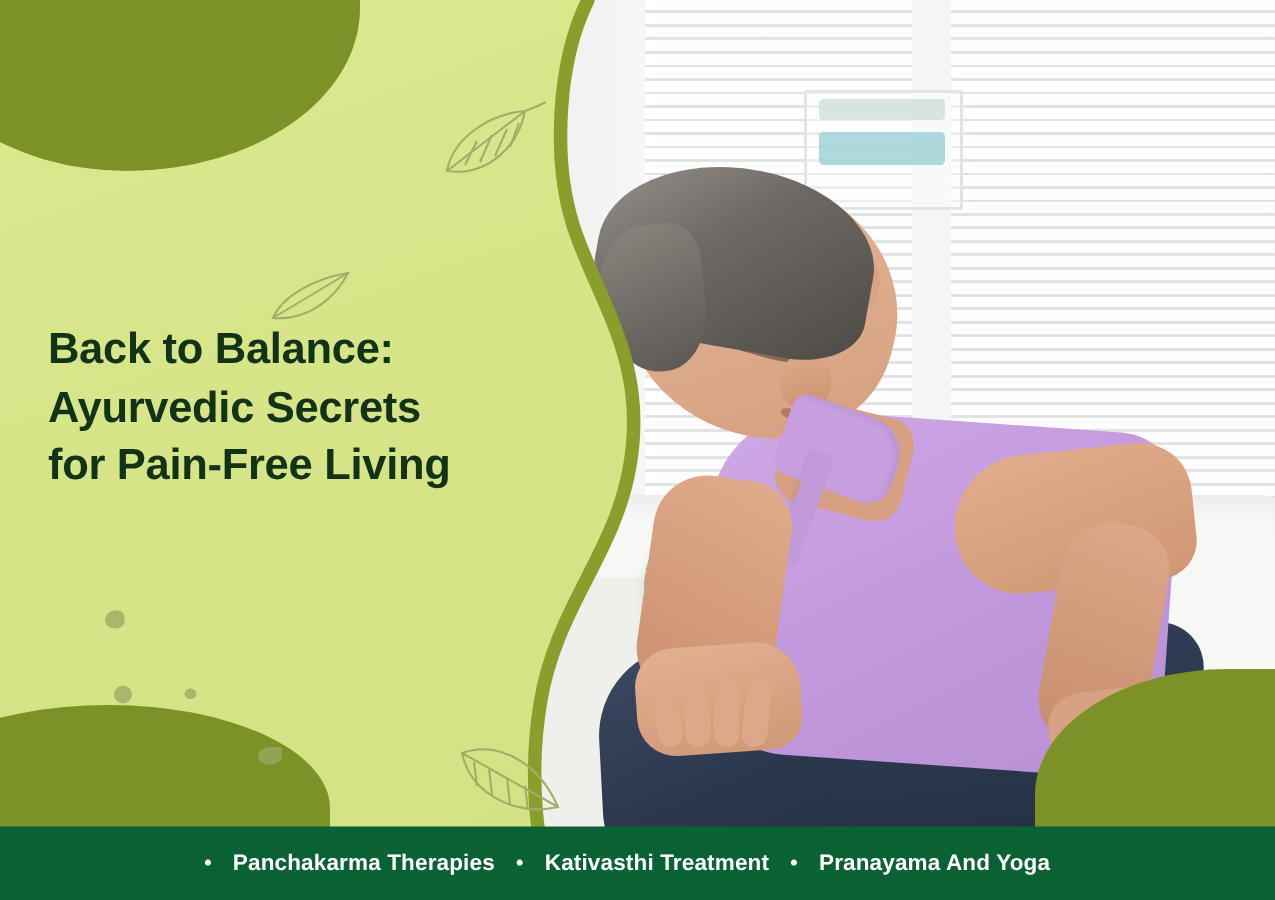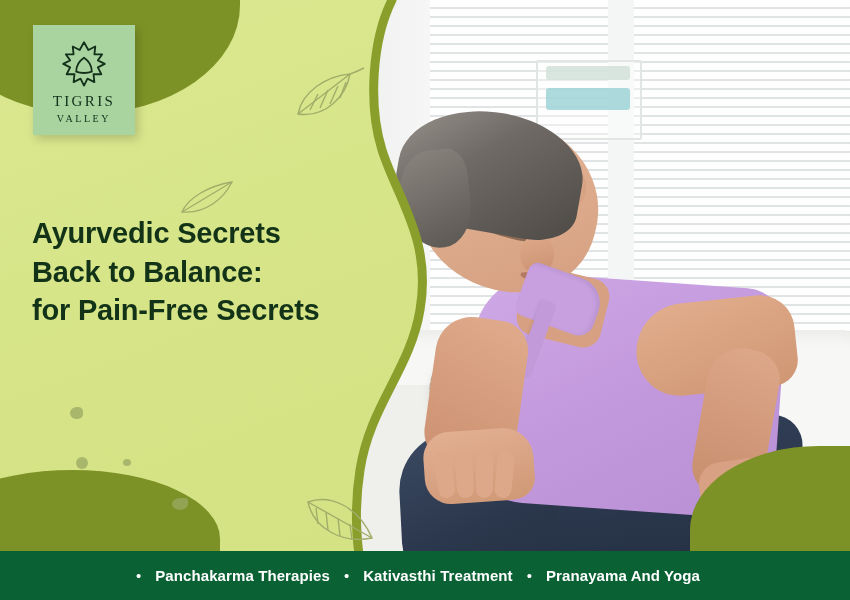--- a/index.html
+++ b/index.html
@@ -344,34 +344,26 @@
       <path d="M8 16 L72 52"></path>
       <path d="M16 22 L18 38 M26 26 L28 44 M38 32 L40 50 M50 38 L52 54"></path>
     </g>
   </svg>
 
   <div class="dot" style="left:70px; top:407px; width:13px; height:12px; border-radius:58% 42% 46% 54%;"></div>
   <div class="dot" style="left:76px; top:457px; width:12px; height:12px; border-radius:50%;"></div>
   <div class="dot" style="left:172px; top:498px; width:16px; height:12px; border-radius:50% 18% 50% 50%;"></div>
   <div class="dot" style="left:123px; top:459px; width:8px; height:7px; border-radius:50%;"></div>
 
-  <div class="logo-tile">
-    <svg class="logo-mark" viewBox="0 0 60 60">
-      <path d="M30 6 L35 15 L43 11 L42 20 L51 20 L46 27 L54 31 L46 35 L50 43 L41 43 L42 52 L34 48 L30 56 L26 48 L18 52 L19 43 L10 43 L14 35 L6 31 L14 27 L9 20 L18 20 L17 11 L25 15 Z" fill="none" stroke="#12301a" stroke-width="2.1" stroke-linejoin="round"></path>
-      <path d="M30 24 C24 28 21 34 21 40 C26 42 34 42 39 40 C39 34 36 28 30 24 Z" fill="none" stroke="#12301a" stroke-width="2.1" stroke-linejoin="round"></path>
-    </svg>
-    <div class="logo-name">TIGRIS</div>
-    <div class="logo-sub">VALLEY</div>
-  </div>
 
 
   <div class="headline">
+    <div>Back to Balance:</div>
     <div>Ayurvedic Secrets</div>
-    <div>Back to Balance:</div>
-    <div>for Pain-Free Secrets</div>
+    <div>for Pain-Free Living</div>
   </div>
 
   <div class="footer">
     <span class="foot-dot">•</span>
     <span class="foot-item">Panchakarma Therapies</span>
     <span class="foot-dot">•</span>
     <span class="foot-item">Kativasthi Treatment</span>
     <span class="foot-dot">•</span>
     <span class="foot-item">Pranayama And Yoga</span>
   </div>

